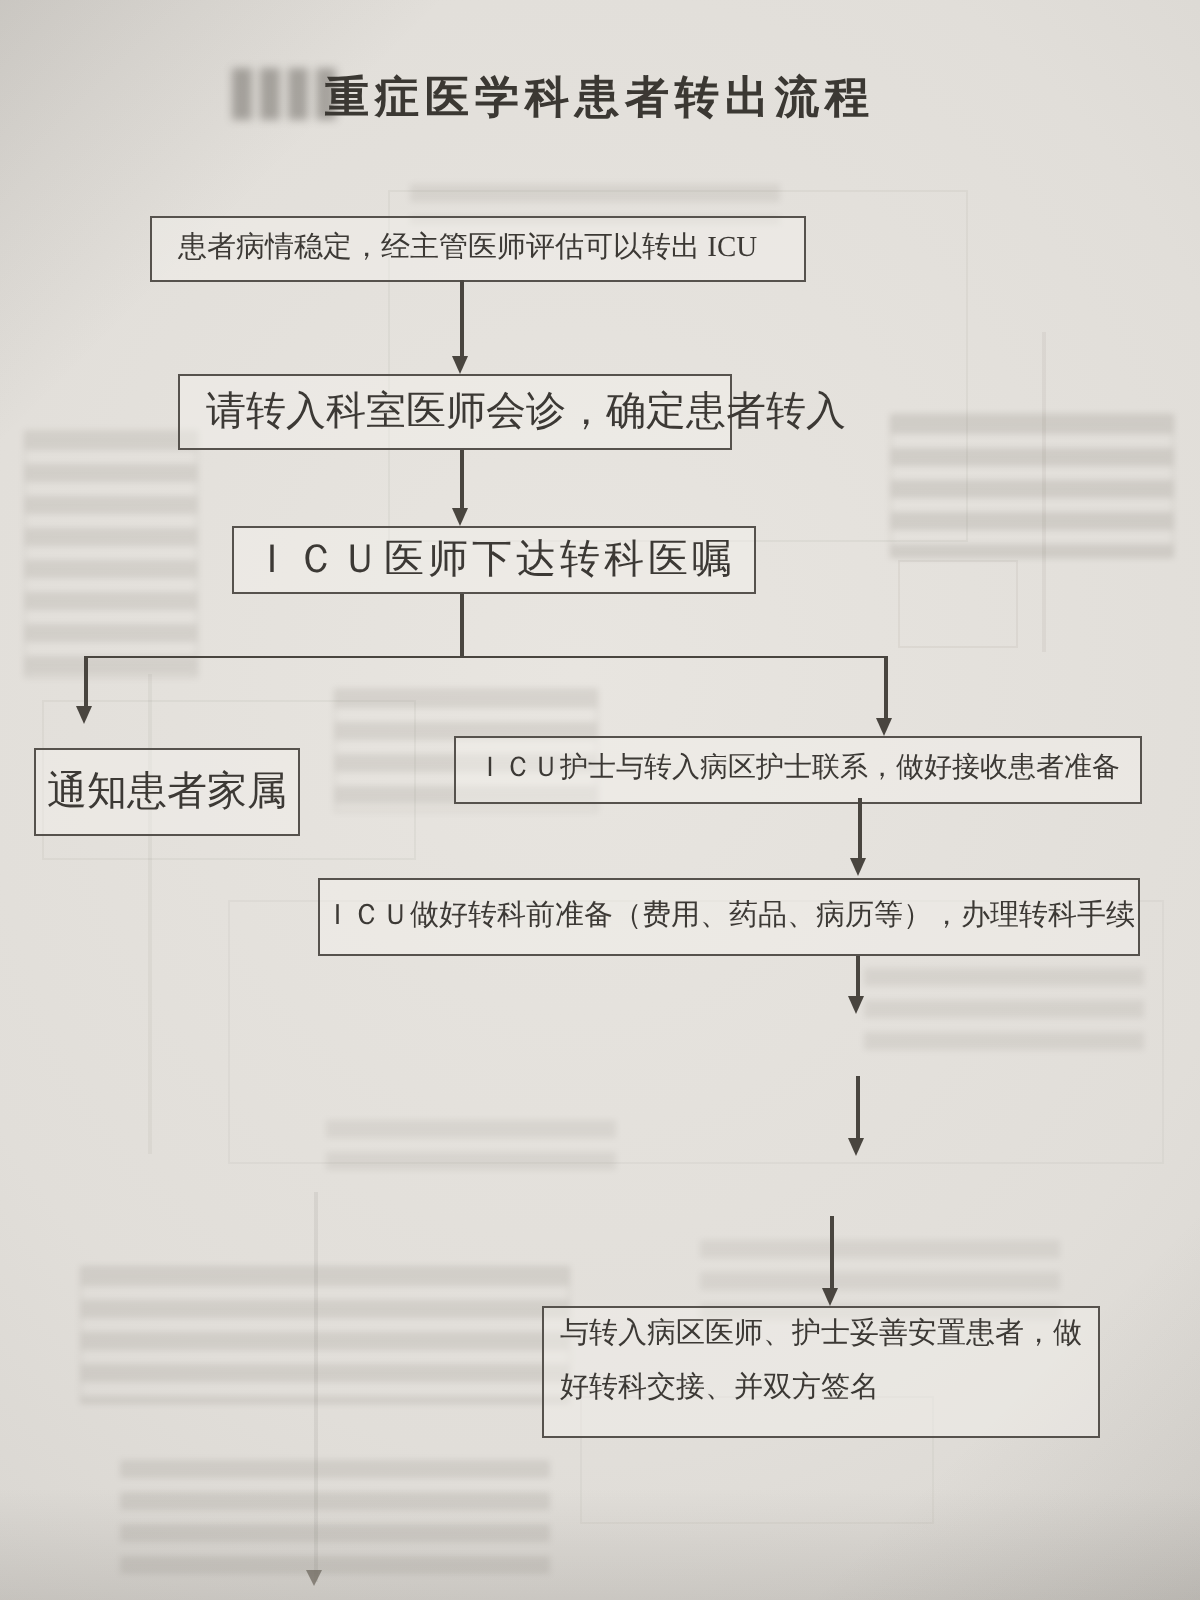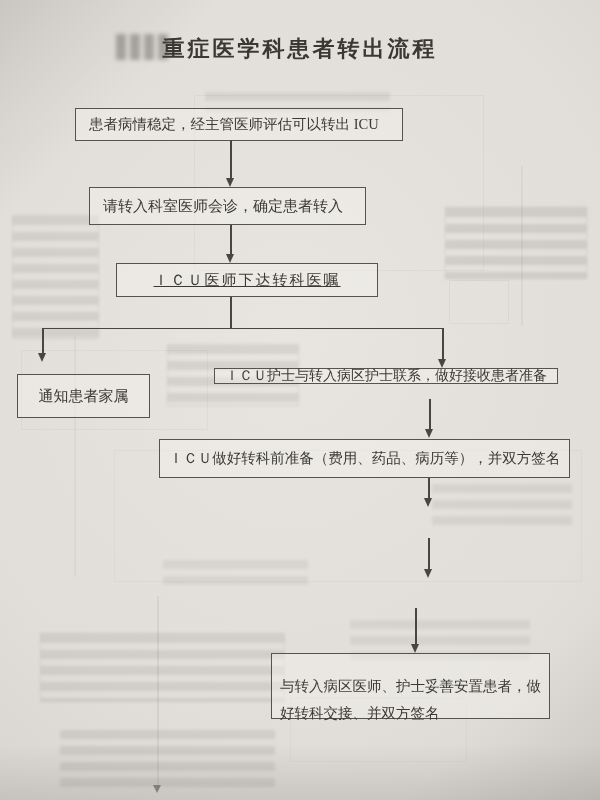--- a/index.html
+++ b/index.html
@@ -14,34 +14,34 @@
   }
   .title {
     position:absolute; left:0; top:34px; width:600px; margin:0;
     text-align:center; font-size:22px; font-weight:bold; letter-spacing:3px;
     color:#3b3833;
   }
   .node {
     position:absolute; box-sizing:border-box;
     border:1.5px solid #56524d; background:rgba(244,242,238,0.45);
     color:#3c3935; display:flex; align-items:center;
-    font-size:15px; line-height:1.35; white-space:nowrap;
+    font-size:20px; line-height:1.35; white-space:nowrap;
   }
   .c { justify-content:center; text-align:center; }
   .l { padding-left:13px; padding-right:6px; }
   #n1 {left:75px;  top:108px; width:328px; height:33px; font-size:14.5px;}
   #n2 {left:89px;  top:187px; width:277px; height:38px;}
-  #n3 {left:116px; top:263px; width:262px; height:34px; letter-spacing:2px;text-decoration:underline;}
+  #n3 {left:116px; top:263px; width:262px; height:34px; letter-spacing:2px;}
   #n4 {left:17px;  top:362px; width:133px; height:44px;margin-top:12px;}
-  #n5 {left:214px; top:368px; width:344px; height:16px; font-size:14px;text-align:center;}
+  #n5 {left:227px; top:368px; width:344px; height:34px; font-size:14px;text-align:center;}
   #n6 {left:159px; top:439px; width:411px; height:39px; font-size:14.5px;}
   #n7 {left:258px; top:507px; width:267px; height:31px; font-size:14.5px;}
   #n8 {left:246px; top:578px; width:268px; height:30px;}
   #n9 {left:271px; top:653px; width:279px; height:66px; font-size:14.5px;
-       line-height:1.85; padding:19px 8px; align-items:flex-start;
+       line-height:1.85; padding:0 8px; align-items:flex-start;
        white-space:pre-line;}
   .vline {position:absolute; width:1.8px; background:#49453f;}
   .hline {position:absolute; height:1.8px; background:#49453f;}
   .ahead {position:absolute; width:0; height:0;
           border-left:4.5px solid transparent; border-right:4.5px solid transparent;
           border-top:9px solid #49453f;}
   
   .ghost {position:absolute; pointer-events:none;}
   .gbox  {border:1.5px solid rgba(118,111,102,0.6);}
   .gtxt  {background-image:repeating-linear-gradient(180deg, rgba(104,98,89,0.6) 0 9px, transparent 9px 16px);
@@ -95,21 +95,21 @@
   <div class="ghost gtxt" id="g-brs"></div>
   <div class="ghost gbox" id="g-brb"></div>
 
   <h1 class="title">重症医学科患者转出流程</h1>
 
   <div class="node l" id="n1">患者病情稳定，经主管医师评估可以转出 ICU</div>
   <div class="node l" id="n2">请转入科室医师会诊，确定患者转入</div>
   <div class="node c" id="n3">ＩＣＵ医师下达转科医嘱</div>
   <div class="node c" id="n4">通知患者家属</div>
   <div class="node c" id="n5">ＩＣＵ护士与转入病区护士联系，做好接收患者准备</div>
-  <div class="node c" id="n6">ＩＣＵ做好转科前准备（费用、药品、病历等），并双方签名</div>
+  <div class="node c" id="n6">ＩＣＵ做好转科前准备（费用、药品、病历等），办理转科手续</div>
   <div class="node" id="n9">与转入病区医师、护士妥善安置患者，做
 好转科交接、并双方签名</div>
 
   <div class="vline" style="left:230px;top:140px;height:39px;"></div>
   <div class="ahead" style="left:226.4px;top:178px;"></div>
 
   <div class="vline" style="left:230px;top:225px;height:30px;"></div>
   <div class="ahead" style="left:226.4px;top:254px;"></div>
 
   <div class="vline" style="left:230px;top:297px;height:32px;"></div>

